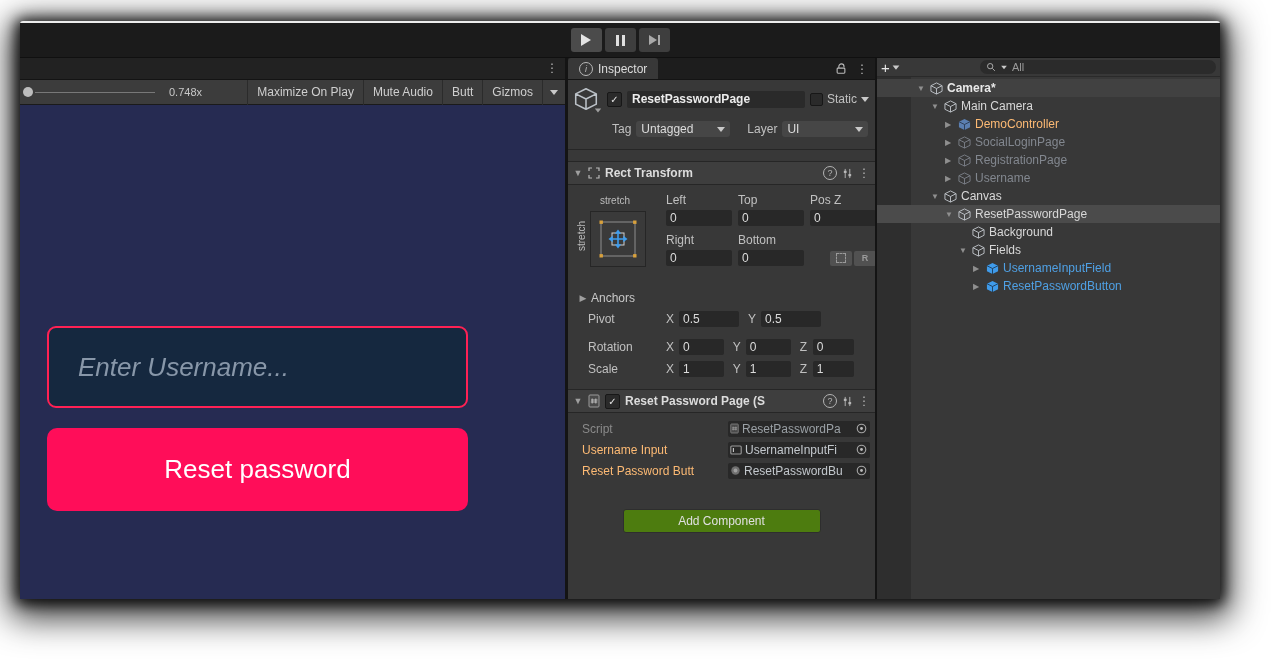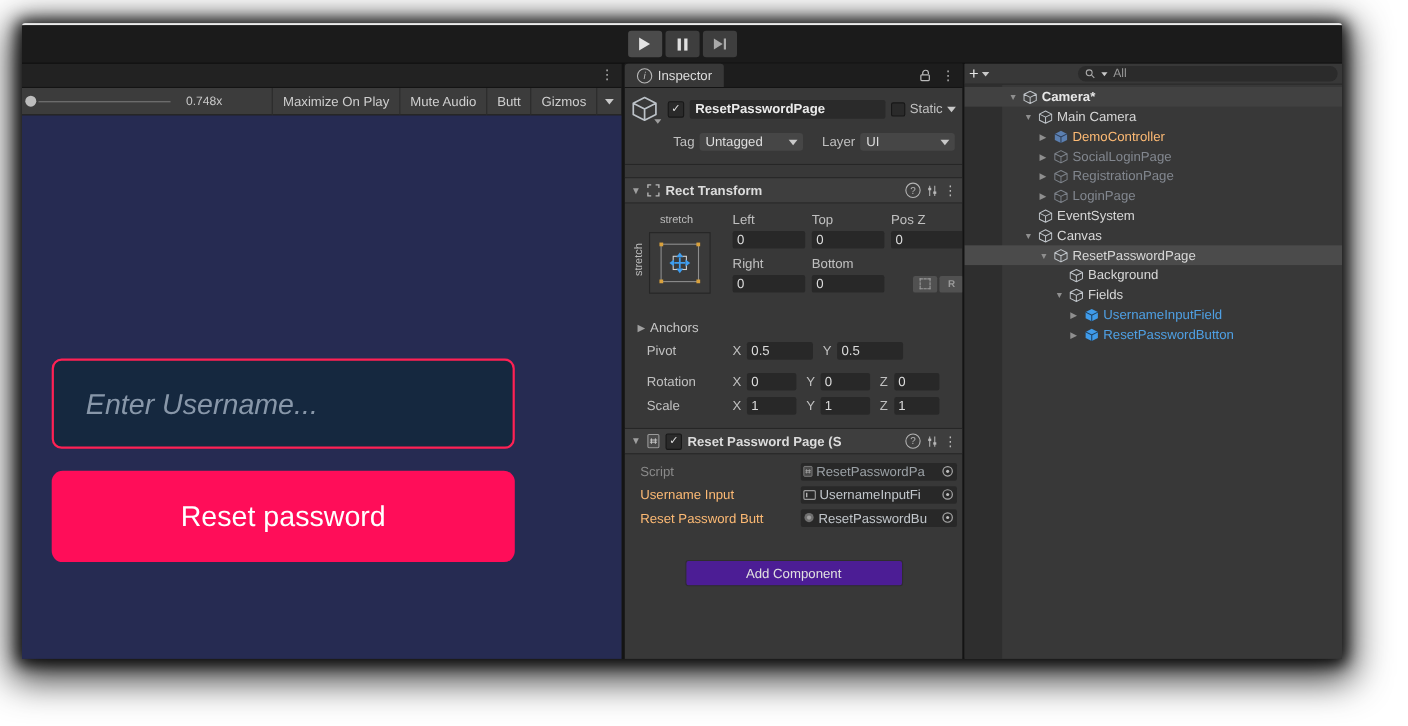--- a/index.html
+++ b/index.html
@@ -84,21 +84,21 @@
   .axisrow .f3{width:47px;margin-right:9px;}
   .gap8{margin-top:12px;}
   .srow{display:flex;align-items:center;height:21px;padding:0 5px 0 14px;}
   .srow .lbl{flex:0 0 146px;white-space:nowrap;overflow:hidden;color:#fdba74;}
   .srow .lbl.dim{color:#8a8a8a;}
   .objfield{flex:1;min-width:0;height:16px;background:#282828;border-radius:2px;display:flex;align-items:center;gap:3px;padding:0 2px;}
   .objfield .val{flex:1;min-width:0;white-space:nowrap;overflow:hidden;color:#c2c7cc;}
   .objfield .val.dim{color:#9aa0a5;}
   .script-body{padding:5px 0 2px 0;}
   .addc-wrap{display:flex;justify-content:center;margin-top:26px;}
-  .addc{width:196px;height:22px;background:#4c1d95;border:1px solid #2e2e2e;border-radius:3px;display:flex;align-items:center;justify-content:center;color:#e0e0e0;font-size:12px;}
+  .addc{width:196px;height:22px;background:#4d7c0f;border:1px solid #2e2e2e;border-radius:3px;display:flex;align-items:center;justify-content:center;color:#e0e0e0;font-size:12px;}
   
   .hierarchy{width:343px;background:#383838;display:flex;flex-direction:column;font-size:12px;}
   .h-toolbar{height:18px;background:#383838;border-bottom:1px solid #2a2a2a;display:flex;align-items:center;padding:0 4px;box-sizing:content-box;}
   .plus{color:#e6e6e6;font-size:15px;line-height:1;margin-right:2px;}
   .h-search{margin-left:auto;width:224px;height:14px;background:#2b2b2b;border-radius:8px;display:flex;align-items:center;gap:4px;padding:0 6px;}
   .h-search span{color:#9a9a9a;font-size:11px;}
   .tree{flex:1;position:relative;padding-top:2px;}
   .gutter{position:absolute;left:0;top:0;bottom:0;width:34px;background:#2e2e2e;}
   .hrow{height:18px;display:flex;align-items:center;position:relative;z-index:1;color:#d8d8d8;}
   .hrow .tri{width:13px;flex:0 0 13px;font-size:8px;color:#8f8f8f;text-align:left;}
@@ -446,30 +446,23 @@
                 <path d="M7 1 L13 4 L13 10 L7 13 L1 10 L1 4 Z M1 4 L7 7 L13 4 M7 7 L7 13" fill="none" stroke="currentColor" stroke-width="1" stroke-linejoin="round"></path>
               </svg>
           <span class="t-dim">RegistrationPage</span>
         </div>
 
         <div class="hrow lvl2">
           <span class="tri">▶</span>
           <svg class="c-gray" width="13" height="13" viewBox="0 0 14 14">
                 <path d="M7 1 L13 4 L13 10 L7 13 L1 10 L1 4 Z M1 4 L7 7 L13 4 M7 7 L7 13" fill="none" stroke="currentColor" stroke-width="1" stroke-linejoin="round"></path>
               </svg>
-          <span class="t-dim">LoginPage</span>
-        </div>
-
-        <div class="hrow lvl1">
-          <span class="tri"></span>
-          <svg class="c-white" width="13" height="13" viewBox="0 0 14 14">
-                <path d="M7 1 L13 4 L13 10 L7 13 L1 10 L1 4 Z M1 4 L7 7 L13 4 M7 7 L7 13" fill="none" stroke="currentColor" stroke-width="1" stroke-linejoin="round"></path>
-              </svg>
-          <span>EventSystem</span>
-        </div>
+          <span class="t-dim">Username</span>
+        </div>
+
 
         <div class="hrow lvl1">
           <span class="tri">▼</span>
           <svg class="c-white" width="13" height="13" viewBox="0 0 14 14">
                 <path d="M7 1 L13 4 L13 10 L7 13 L1 10 L1 4 Z M1 4 L7 7 L13 4 M7 7 L7 13" fill="none" stroke="currentColor" stroke-width="1" stroke-linejoin="round"></path>
               </svg>
           <span>Canvas</span>
         </div>
 
         <div class="hrow sel lvl2">

